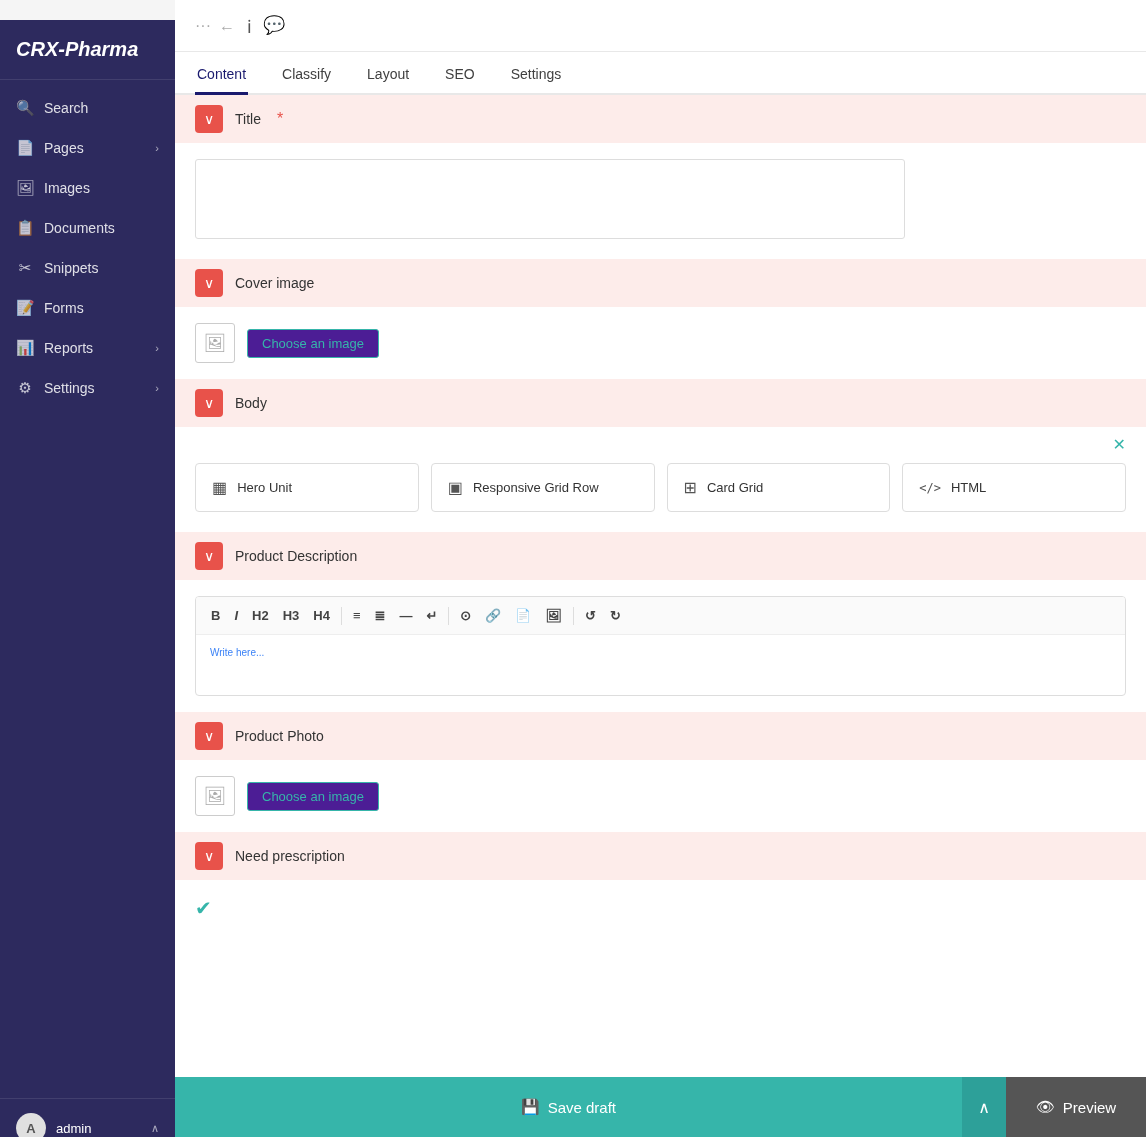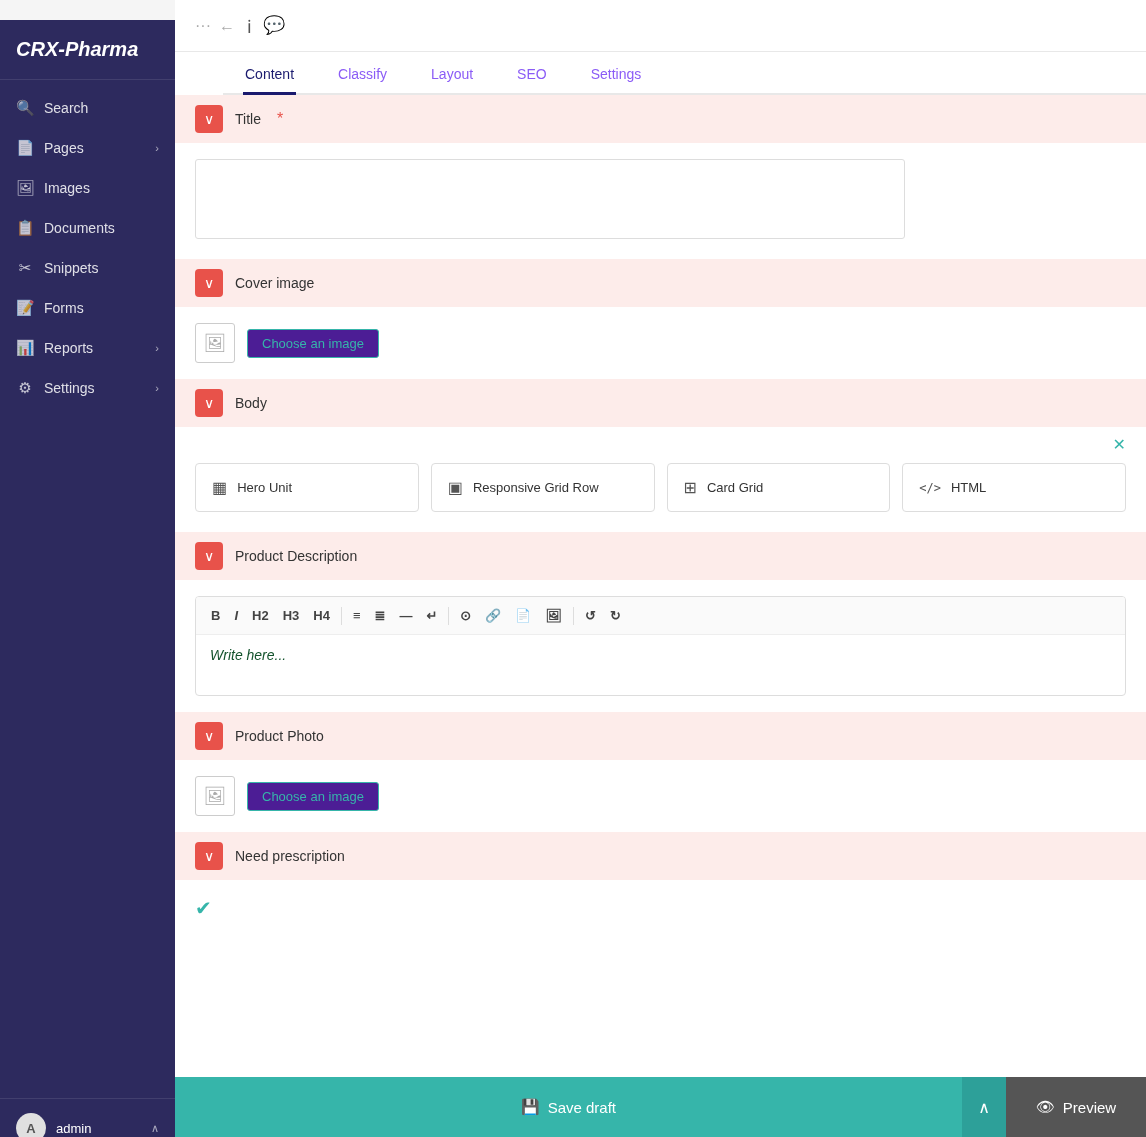--- a/index.html
+++ b/index.html
@@ -82,27 +82,26 @@
     .topbar-title { font-size: 15px; color: #333; font-weight: 500; flex: 1; }
     .topbar-icons { display: flex; gap: 12px; }
     .topbar-icon { color: #555; font-size: 18px; cursor: pointer; }
 
     
     .tabs {
       display: flex;
       padding: 0 20px;
       border-bottom: 2px solid #e8e8e8;
       background: #fff;
-      gap: 40px;
-      margin-left: 48px;
+      gap: 32px;
     }
     .tab {
       padding: 14px 2px 10px;
       font-size: 14px;
-      color: #8b5cf6;
+      color: #404040;
       cursor: pointer;
       border-bottom: 3px solid transparent;
       margin-bottom: -2px;
     }
     .tab.active {
       color: #1a1a6e;
       border-bottom: 3px solid #1a1a6e;
       font-weight: 500;
     }
 
@@ -236,23 +235,22 @@
       padding: 3px 5px;
       font-size: 13px;
       color: #444;
       border-radius: 3px;
       font-weight: 600;
     }
     .toolbar-sep { width: 1px; height: 18px; background: #ddd; margin: 0 2px; }
     .editor-body {
       min-height: 60px;
       padding: 12px 14px;
-      font-size: 14px;
-      color: #14532d;
-      font-style: italic;
+      font-size: 10px;
+      color: #3b82f6;
     }
 
     
     .bottom-bar {
       position: fixed;
       bottom: 0;
       left: 175px;
       right: 0;
       height: 60px;
       display: flex;

